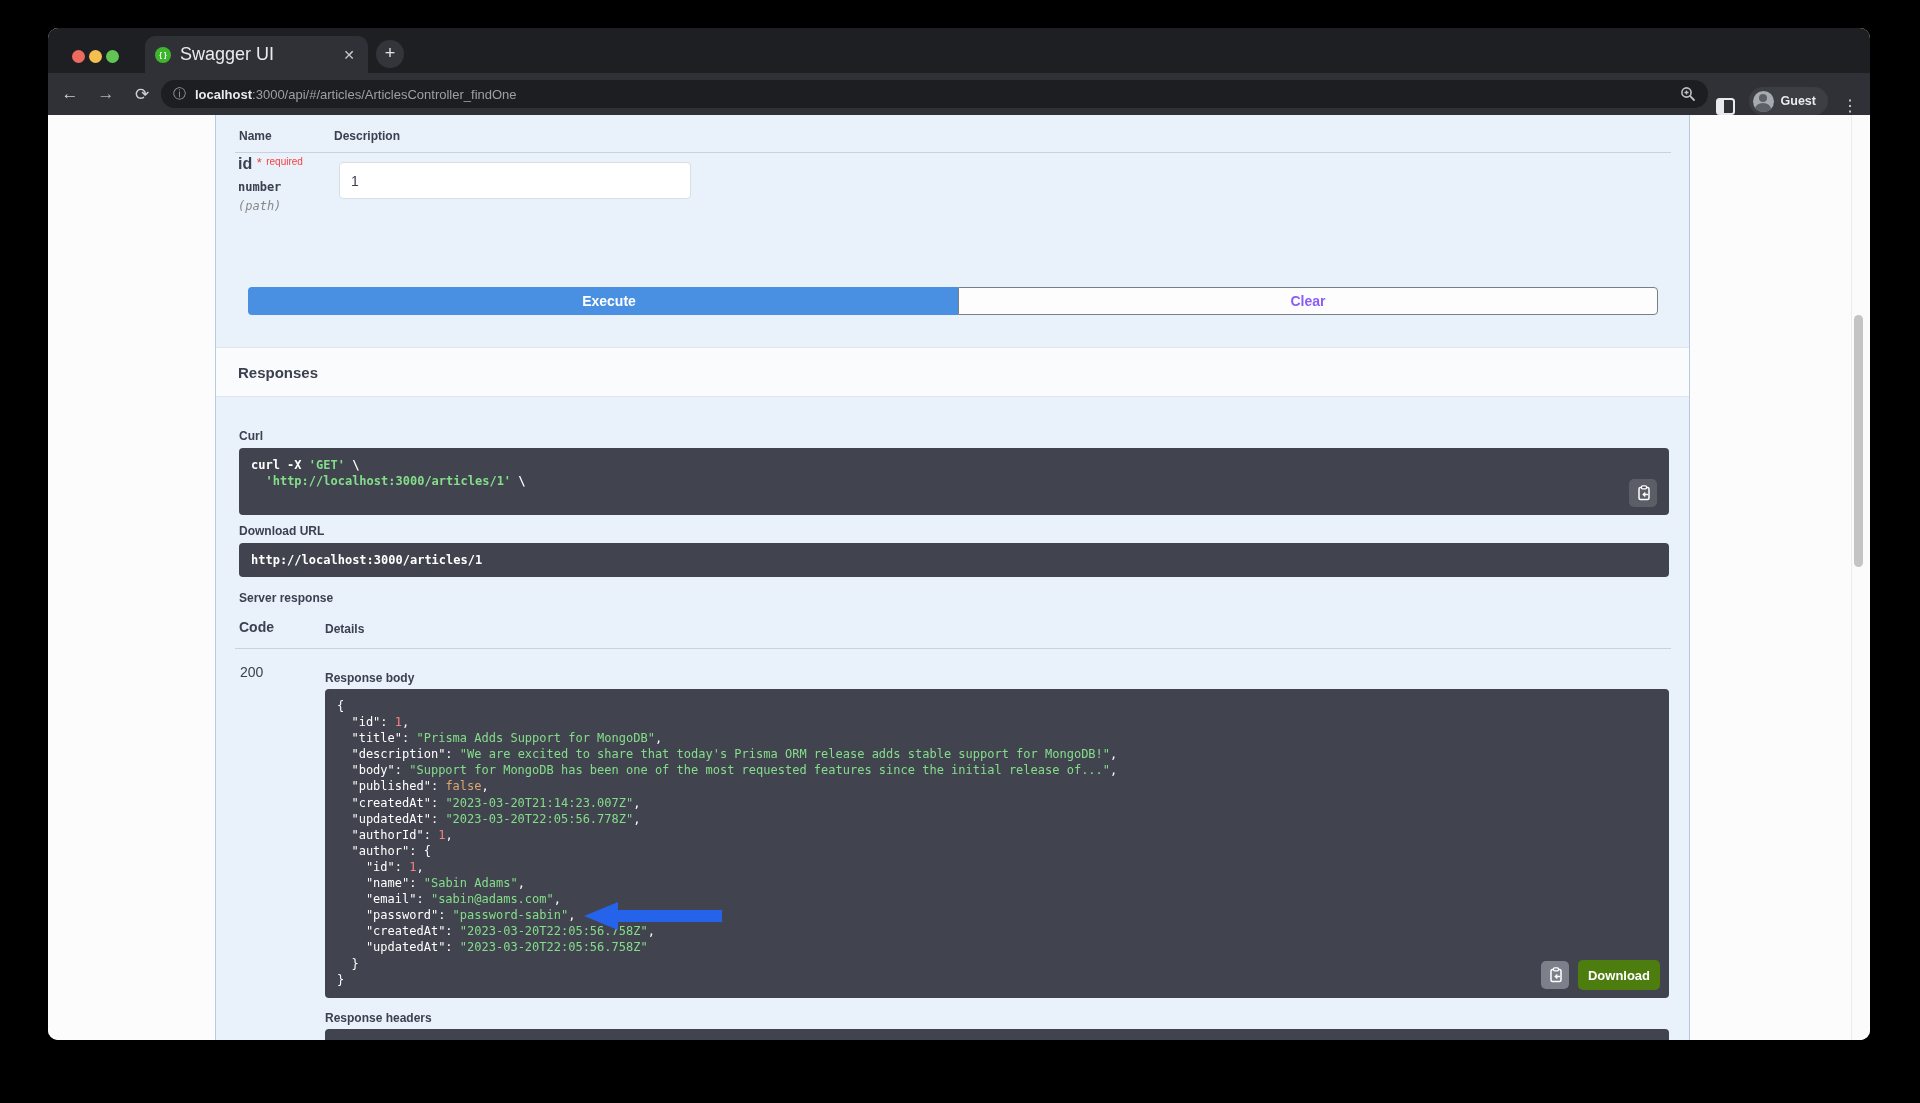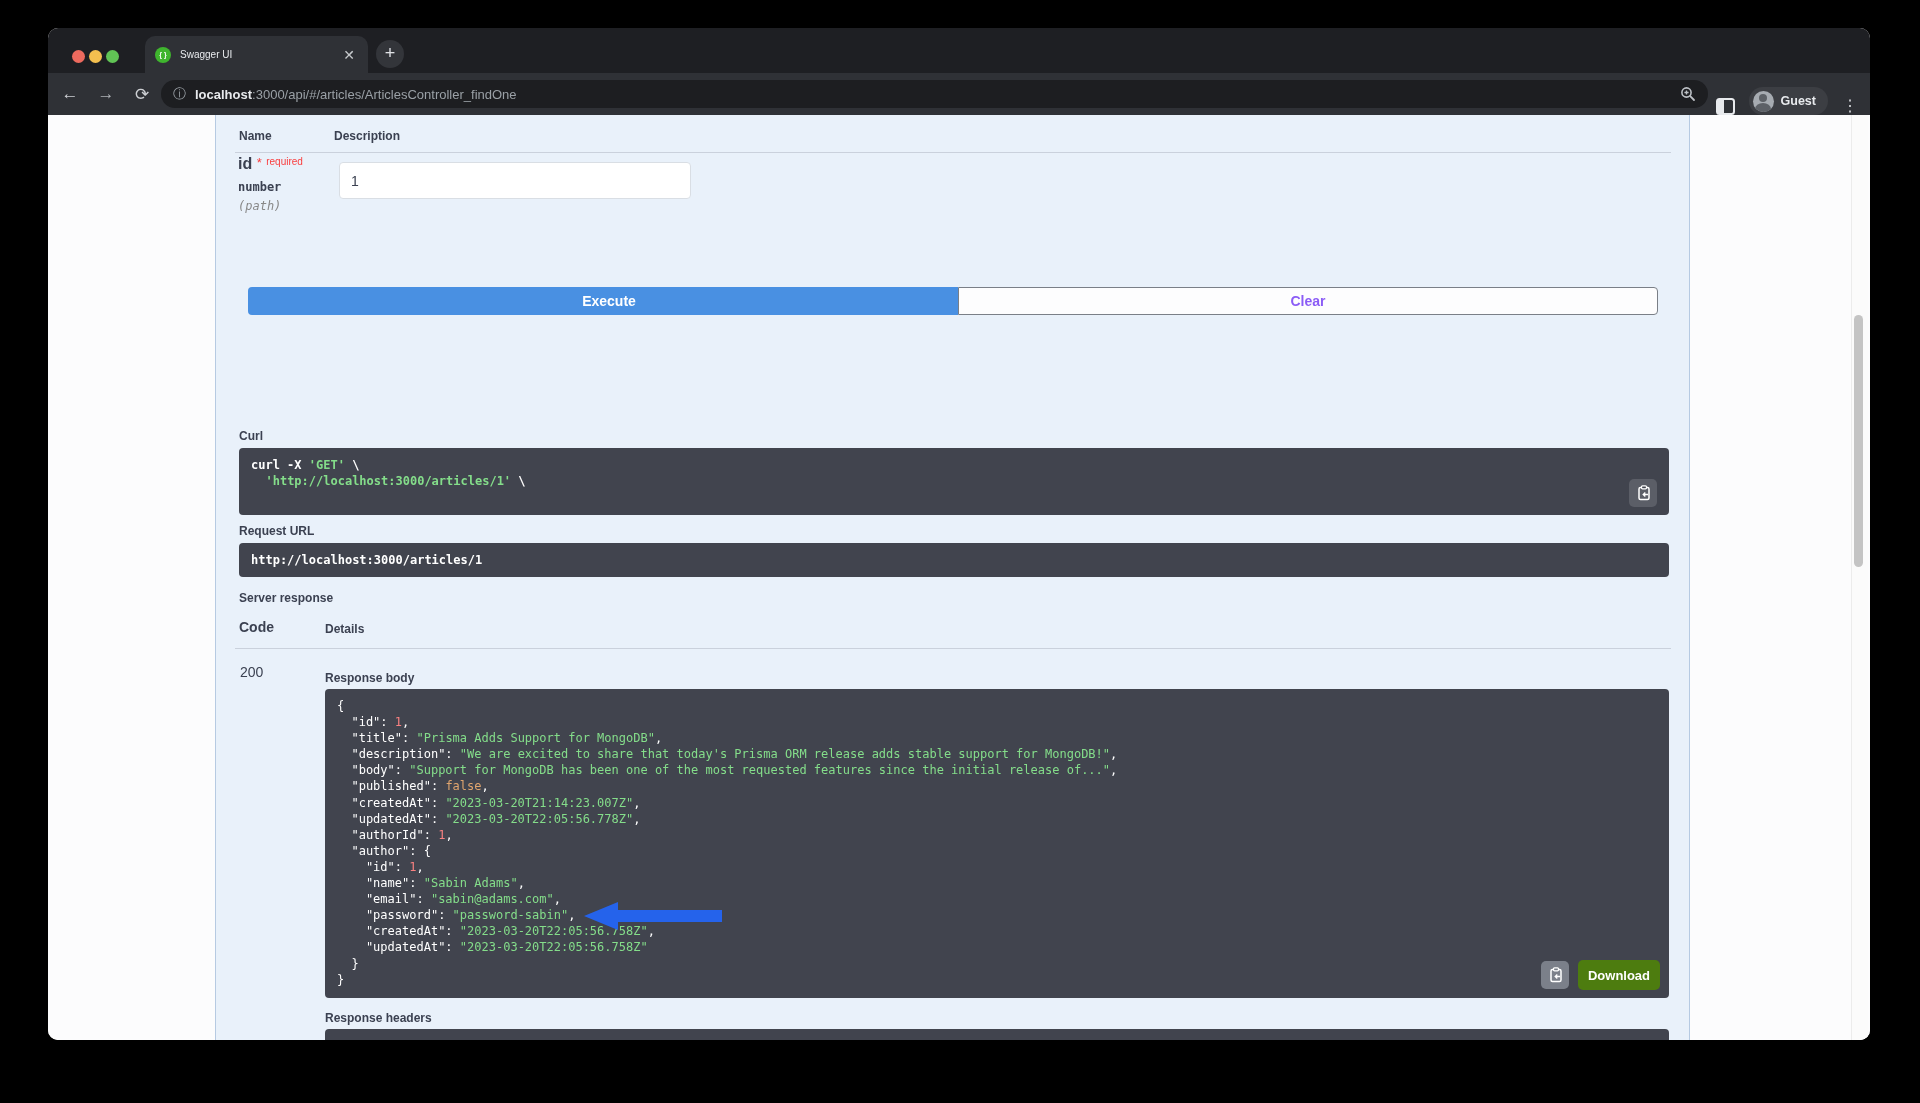--- a/index.html
+++ b/index.html
@@ -11,21 +11,21 @@
   
   .tabstrip { position:absolute; left:0; top:0; width:100%; height:45px; background:#1e1f23; }
   .traffic { position:absolute; top:22px; width:13px; height:13px; border-radius:50%; }
   .t-close { left:24px; background:#ed6a5e; }
   .t-min   { left:41px; background:#f4bf4f; }
   .t-max   { left:58px; background:#61c455; }
   .tab { position:absolute; left:97px; top:8px; width:223px; height:37px; background:#2f3136;
          border-radius:10px 10px 0 0; display:flex; align-items:center; padding:0 10px; }
   .favicon { width:16px; height:16px; border-radius:50%; background:#3fb52e; color:#fff;
              font-size:7px; font-weight:bold; display:flex; align-items:center; justify-content:center; }
-  .tab-title { color:#e8eaed; font-size:10px; margin-left:9px; flex:1; white-space:nowrap; overflow:hidden; }
+  .tab-title { color:#e8eaed; font-size:18px; margin-left:9px; flex:1; white-space:nowrap; overflow:hidden; }
   .tab-close { color:#c7cacd; font-size:14px; width:18px; height:18px; line-height:18px; text-align:center;
                border-radius:50%; cursor:default; }
   .newtab { position:absolute; left:328px; top:12px; width:28px; height:28px; border-radius:50%;
             background:#33353a; color:#dfe1e5; font-size:18px; text-align:center; line-height:26px; }
 
   .toolbar { position:absolute; left:0; top:45px; width:100%; height:42px; background:#2f3136;
              display:flex; align-items:center; }
   .navbtn { color:#ced0d4; font-size:17px; width:28px; text-align:center; margin-left:8px; }
   .navbtn.fwd { color:#aeb1b6; }
   .urlbar { position:absolute; left:113px; top:7px; width:1547px; height:28px; background:#1d1e21;
@@ -164,35 +164,38 @@
         <div class="ptype">number</div>
         <div class="pin">(path)</div>
       </div>
       <input class="param-input" value="1" style="">
 
       <div class="btn-row">
         <button class="btn-execute">Execute</button>
         <button class="btn-clear">Clear</button>
       </div>
 
+      <div class="responses-band">
+        <span class="responses-title">Responses</span>
+      </div>
 
       <div class="lbl" style="left:23px; top:314px;">Curl</div>
       <div class="codeblock curl-block">
         <div class="code-line"><span class="tok-plain">curl -X </span><span class="tok-str">'GET'</span><span class="tok-plain"> \</span></div>
           <div class="code-line"><span class="tok-plain">  </span><span class="tok-str">'http://localhost:3000/articles/1'</span><span class="tok-plain"> \</span></div>
           <div class="copy-btn copy-curl">
           <svg width="15" height="16" viewBox="0 0 15 16">
               <rect x="3" y="2.5" width="10" height="12" rx="1.5" fill="none" stroke="#fff" stroke-width="1.5"></rect>
               <rect x="5.5" y="0.8" width="5" height="3" rx="1" fill="#41444e" stroke="#fff" stroke-width="1.3"></rect>
               <path d="M12 9.5 H7.5 M9.3 7.5 L7.2 9.5 L9.3 11.5" fill="none" stroke="#fff" stroke-width="1.3"></path>
             </svg>
         </div>
       </div>
 
-      <div class="lbl" style="left:23px; top:409px;">Request URL</div>
+      <div class="lbl" style="left:23px; top:409px;">Download URL</div>
       <div class="codeblock url-block">http://localhost:3000/articles/1</div>
 
       <div class="lbl" style="left:23px; top:476px;">Server response</div>
       <div class="code-hdr">Code</div>
       <div class="lbl" style="left:109px; top:507px;">Details</div>
       <div class="hline" style="left:19px; top:533px; width:1436px;"></div>
 
       <div class="status-code">200</div>
       <div class="lbl" style="left:109px; top:556px;">Response body</div>
 

